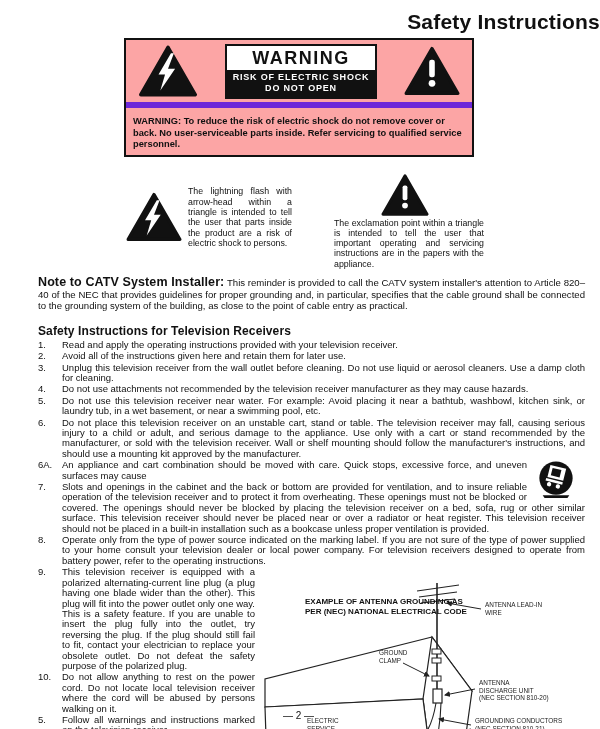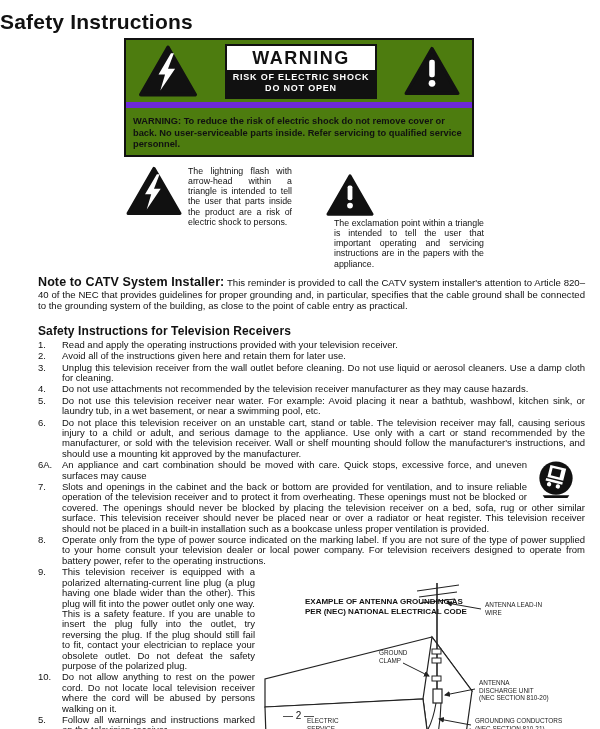--- a/index.html
+++ b/index.html
@@ -2,31 +2,31 @@
 <html><head>
 <meta charset="utf-8">
 <style>
   html,body{margin:0;padding:0;background:#ffffff;}
   .page{
     position:relative; width:600px; height:729px; overflow:hidden;
     background:#ffffff; color:#111;
     font-family:"Liberation Sans","DejaVu Sans",sans-serif;
   }
   
-  .page-title{ text-align:left; font-size:21px; font-weight:bold; padding-top:10px; letter-spacing:0.2px;}
-  
-  .warn-box{ width:346px; margin:4px 0 0 124px; border:2px solid #111; background:#4d7c0f;}
+  .page-title{ text-align:right; font-size:21px; font-weight:bold; padding-top:10px; letter-spacing:0.2px;}
+  
+  .warn-box{ width:346px; margin:4px 0 0 124px; border:2px solid #111; background:#fca5a5;}
   .warn-graphics{ display:flex; align-items:center; justify-content:space-between; padding:3px 12px; height:56px;}
   .warn-panel{ width:148px; background:#111; border:2px solid #111;}
   .warn-word{ background:#fff; color:#111; font-weight:bold; font-size:18px; text-align:center; letter-spacing:1.5px; line-height:24px;}
   .warn-sub{ color:#fff; font-weight:bold; font-size:9px; letter-spacing:0.8px; text-align:center; line-height:11px; padding:2px 0 3px;}
   .warn-caption{ border-top:6px solid #6d28d9; padding:8px 7px 4px; font-size:9.3px; font-weight:bold; line-height:11.5px; text-align:left;}
   
   .pictos{ display:flex; margin:9px 0 0 126px;}
-  .picto{ display:flex; align-items:flex-start;}
+  .picto{ display:flex; align-items:center;}
   .picto-text{ font-size:8.8px; line-height:10.3px; text-align:justify;}
   .picto-text.l{ width:104px; margin-left:6px;}
   .picto-text.r{ width:150px; margin-left:8px;}
   .picto + .picto{ margin-left:34px;flex-direction:column;}
   
   .catv{ margin:8px 0 12px 38px; width:547px; font-size:9.6px; line-height:11.6px; text-align:justify;}
   .catv b{ font-size:12.5px; letter-spacing:0.1px;}
   
   .sec-head{ margin:5px 0 2px 38px; font-size:12px; font-weight:bold; letter-spacing:0.1px;}
   .list{ margin-left:38px; width:547px; font-size:9.5px; line-height:10.4px;}

